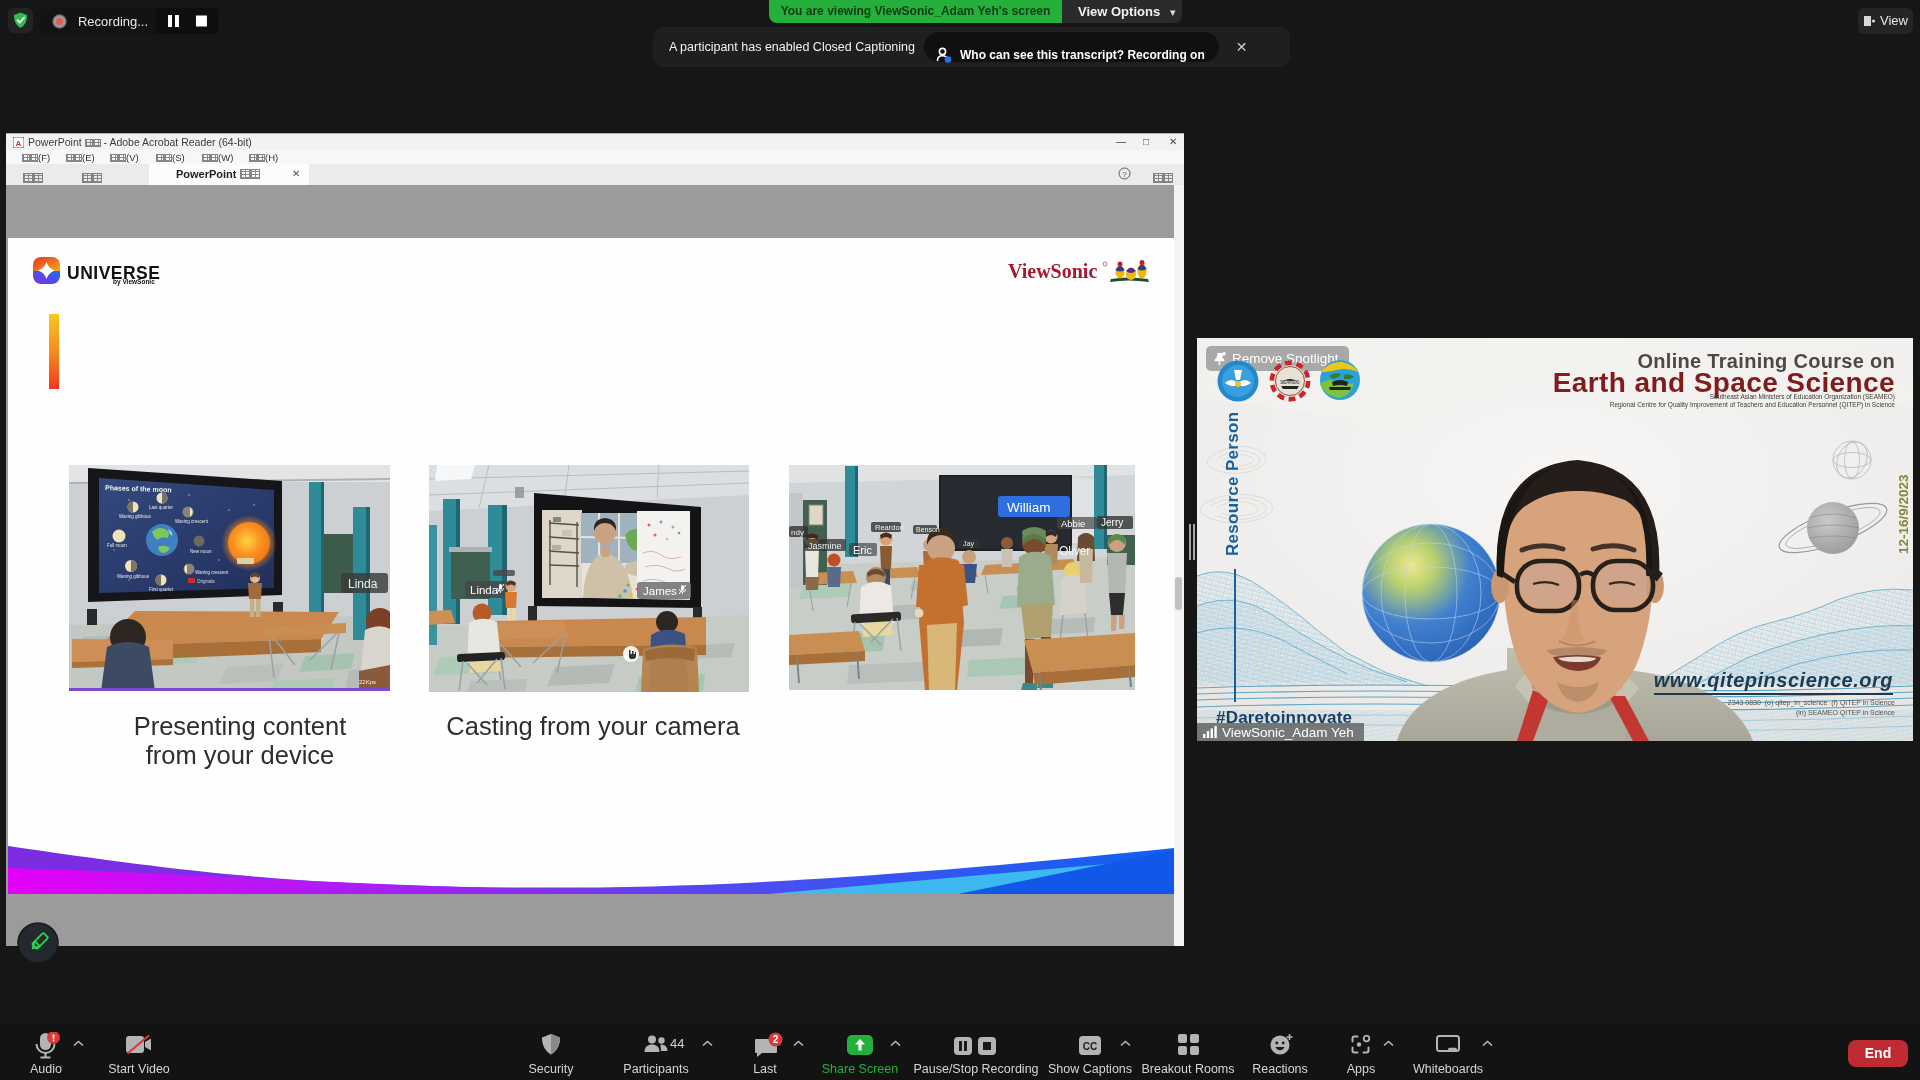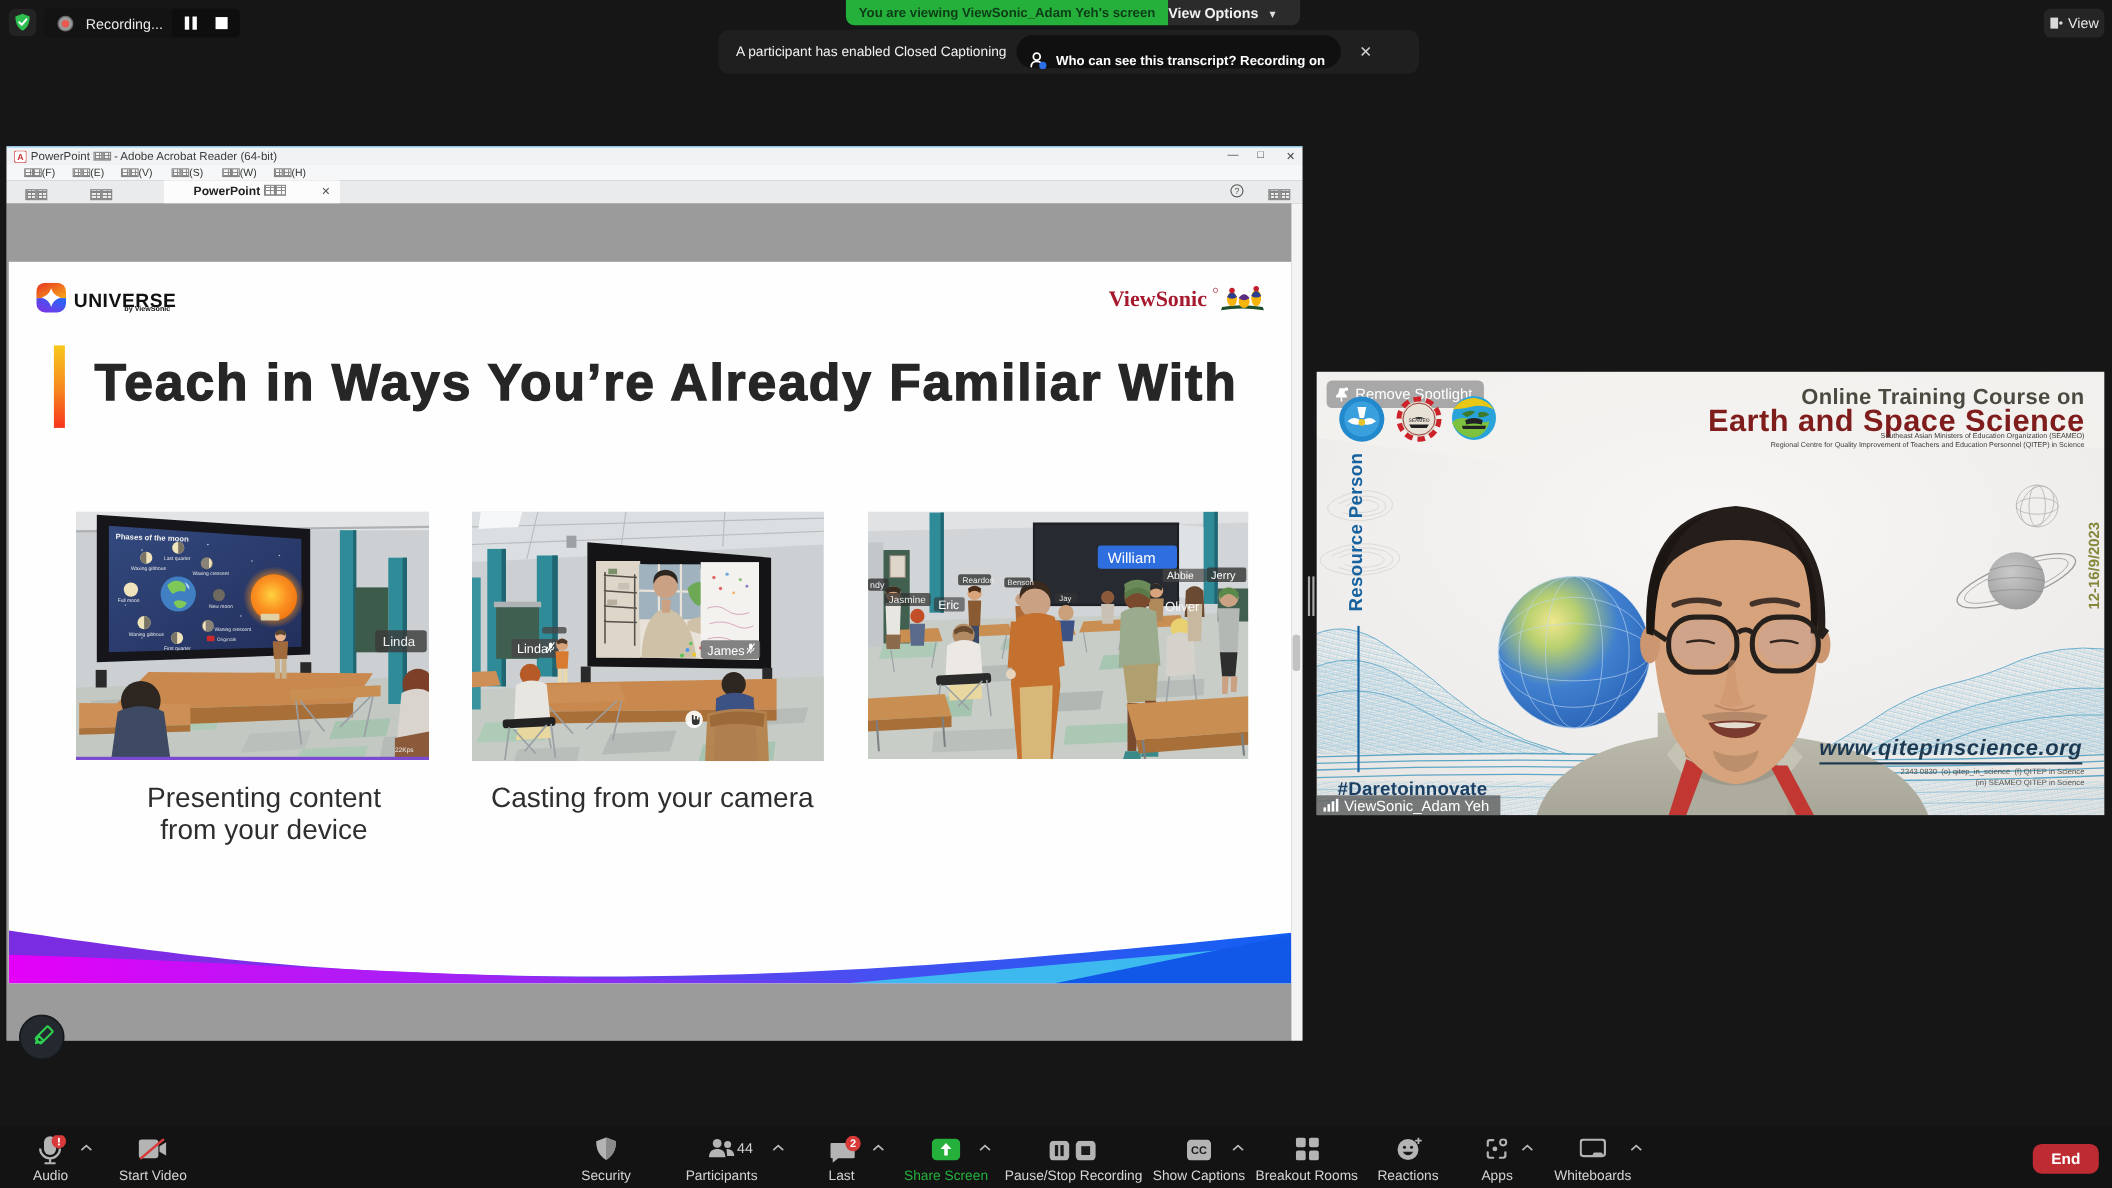--- a/index.html
+++ b/index.html
@@ -7,21 +7,21 @@
   .abs { position:absolute; }
   #stage { position:relative; width:1920px; height:1080px; background:#161616; }
 
   
   #shieldBtn { left:8px; top:8px; width:25px; height:25px; background:#232323; border-radius:6px; }
   #recPill { left:40px; top:8px; width:178px; height:26px; background:#131313; border-radius:4px; display:flex; align-items:center; }
   #recPill .rectxt { color:#e8e8e8; font-size:13px; margin-left:10px; }
 
   
   #greenBar { left:769px; top:0; width:293px; height:23px; background:#25b03c; border-radius:0 0 0 8px; color:#0e3c17; font-weight:bold; font-size:12px; text-align:center; line-height:23px; }
-  #viewOpt { left:1062px; top:0; width:120px; height:23px; background:#2b2b2b; border-radius:0 0 8px 0; color:#f2f2f2; font-weight:bold; font-size:13px; line-height:23px; text-align:left; }
+  #viewOpt { left:1062px; top:0; width:120px; height:23px; background:#2b2b2b; border-radius:0 0 8px 0; color:#f2f2f2; font-weight:bold; font-size:13px; line-height:23px; text-align:left; padding-left:16px; }
   #viewOpt .chev { display:inline-block; margin-left:10px; font-weight:normal; font-size:11px; color:#ddd; }
 
   
   #notif { left:653px; top:27px; width:637px; height:40px; background:#1f1f1f; border-radius:10px; display:flex; align-items:center; }
   #notif .msg { color:#f1f1f1; font-size:12.5px; margin-left:16px; white-space:nowrap; }
   #notifPill { margin-left:9px; height:30px; background:#101010; border-radius:16px; display:flex; align-items:center; padding:16px 14px 0 10px; }
   #notifPill b { color:#fff; font-size:12px; white-space:nowrap; }
   #notifX { color:#cfcfcf; font-size:14px; margin-left:17px; }
 
   
@@ -184,21 +184,20 @@
               <ellipse cx="123" cy="18" rx="5" ry="6" fill="#f5b50c"></ellipse>
               <path d="M118 15 Q123 8 128 15 Q123 19 118 15 Z" fill="#5a2d82"></path>
               <ellipse cx="134" cy="15" rx="4.5" ry="7.5" fill="#f5b50c"></ellipse>
               <path d="M129.5 13 Q134 4 138.5 13 Q134 16 129.5 13 Z" fill="#2a3f8f"></path>
               <circle cx="134" cy="6.5" r="2.5" fill="#c21f2e"></circle>
             </g>
           </svg>
         </div>
 
         <div class="abs" id="slideTitleBar"></div>
-        <div class="abs" id="slideTitle">Teach in Ways You’re Already Familiar With</div>
 
         <div class="abs" id="img1" style="left:61px;top:227px;width:321px;height:226px;overflow:hidden">
           <svg width="321" height="226" viewBox="0 0 321 226">
             <defs>
               <linearGradient id="slideBlue" x1="0" y1="0" x2="1" y2="1">
                 <stop offset="0" stop-color="#33497e"></stop>
                   <stop offset="1" stop-color="#222f5c"></stop>
               </linearGradient>
               <radialGradient id="sunG" cx="0.45" cy="0.45" r="0.6">
                 <stop offset="0" stop-color="#ffd23e"></stop>

